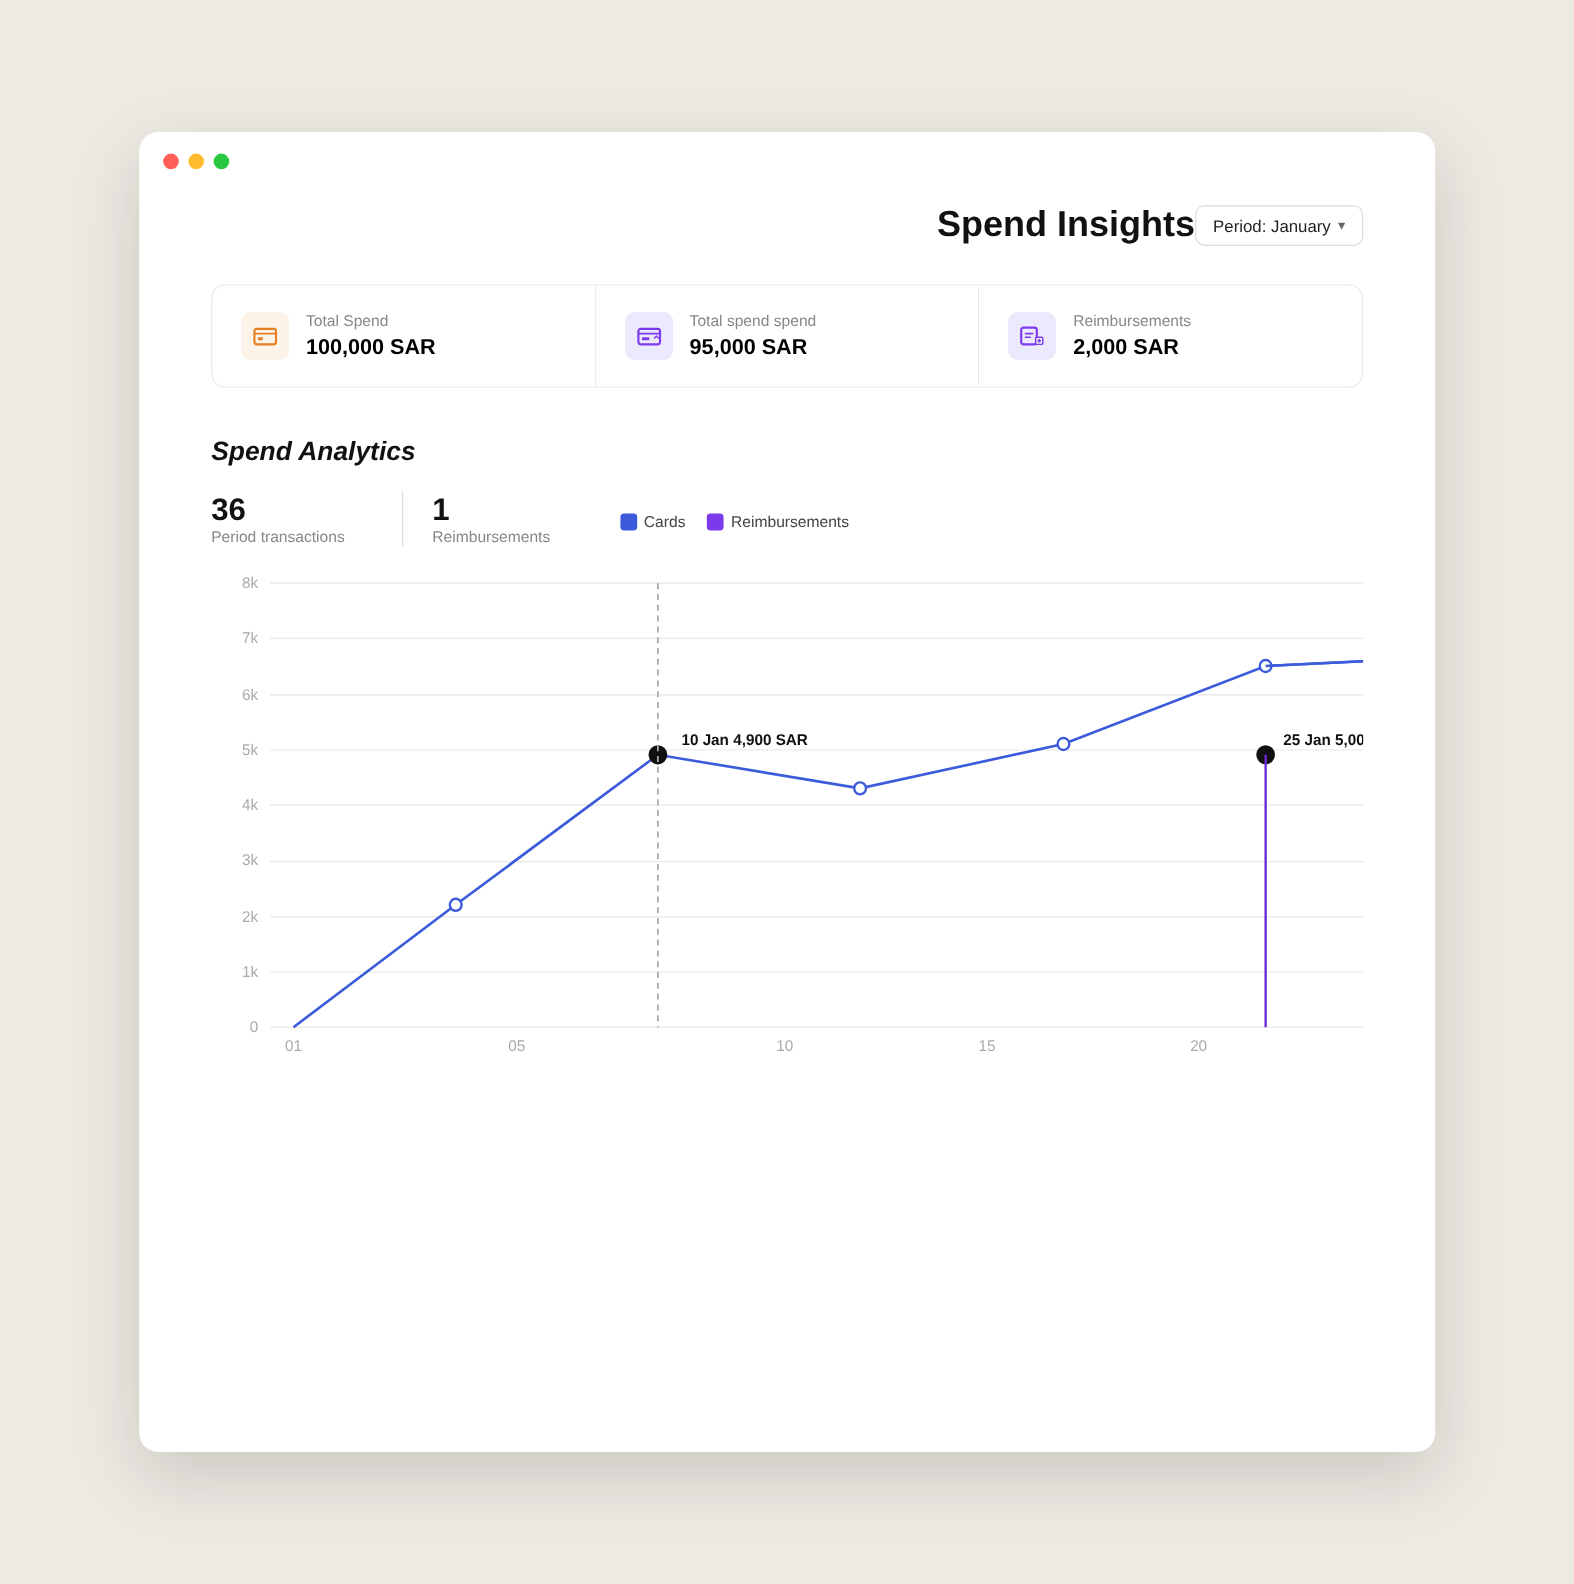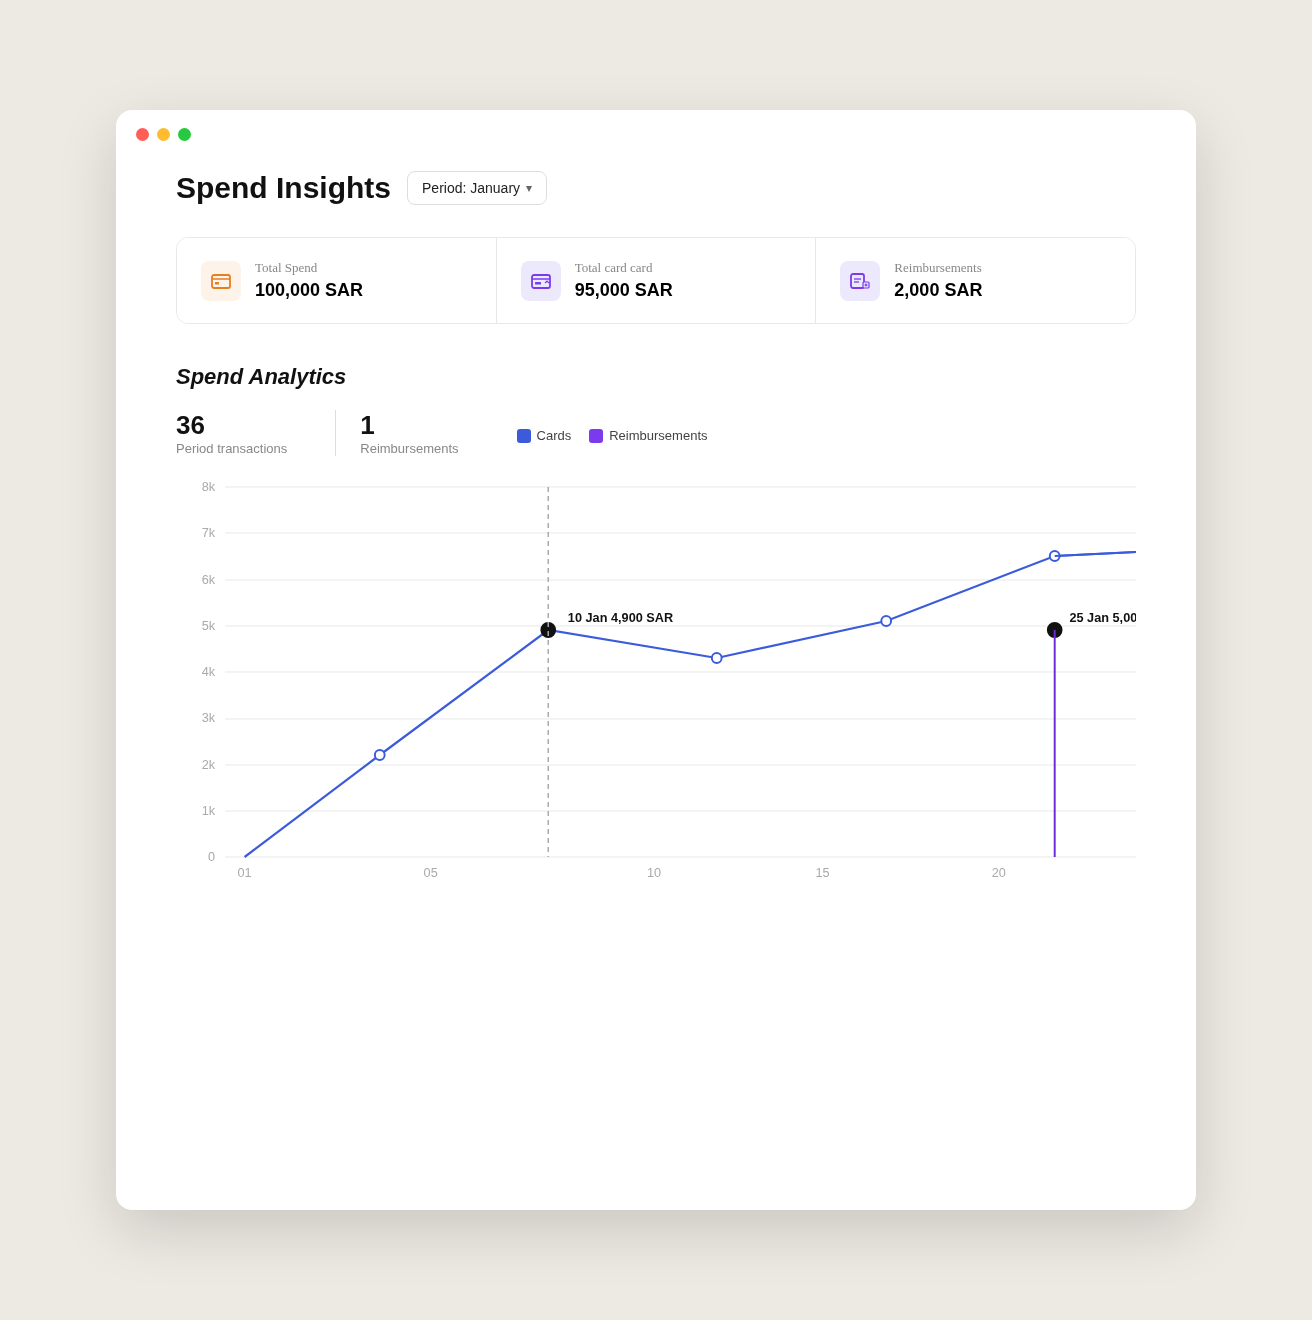--- a/index.html
+++ b/index.html
@@ -34,41 +34,40 @@
     }
     .tl-red { background: #ff5f57; }
     .tl-yellow { background: #febc2e; }
     .tl-green { background: #28c840; }
 
     .content {
       padding: 20px 60px 40px;
     }
     .header-row {
       display: flex;
-      justify-content: flex-start;
+      justify-content: flex-end;
       align-items: center;
       margin-bottom: 32px;
     }
     .page-title {
       font-size: 30px;
       font-weight: 700;
       color: #111;
     }
     .period-dropdown {
       border: 1px solid #ddd;
       border-radius: 8px;
       padding: 8px 14px;
       font-size: 14px;
       color: #222;
       background: #fff;
       display: flex;
       align-items: center;
       gap: 6px;
       cursor: pointer;
-      margin-left: 16px;
     }
     .period-dropdown .chevron {
       font-size: 12px;
       color: #666;
     }
 
     
     .stat-cards {
       display: flex;
       gap: 0;
@@ -96,21 +95,20 @@
       flex-shrink: 0;
     }
     .stat-icon.orange { background: #fef3e8; }
     .stat-icon.purple-light { background: #ede9fd; }
     .stat-icon.purple-mid { background: #ede9fd; }
     .stat-info {}
     .stat-label {
       font-size: 13px;
       color: #888;
       margin-bottom: 4px;
-      font-family: Liberation Serif, serif;
     }
     .stat-value {
       font-size: 18px;
       font-weight: 700;
       color: #000000;
     }
 
     
     .section-title {
       font-size: 22px;
@@ -213,21 +211,21 @@
       <div class="stat-card">
         <div class="stat-icon purple-light">
           <svg width="22" height="22" viewBox="0 0 22 22" fill="none">
             <rect x="2" y="5" width="18" height="13" rx="2" stroke="#7c3aed" stroke-width="1.8" fill="none"></rect>
             <line x1="2" y1="9" x2="20" y2="9" stroke="#7c3aed" stroke-width="1.5"></line>
             <rect x="5" y="12" width="6" height="2.5" rx="0.5" fill="#7c3aed"></rect>
             <path d="M15 13 L17 11 L19 13" stroke="#7c3aed" stroke-width="1.2" fill="none"></path>
           </svg>
         </div>
         <div class="stat-info">
-          <div class="stat-label">Total card card</div>
+          <div class="stat-label">Total spend spend</div>
           <div class="stat-value">95,000 SAR</div>
         </div>
       </div>
 
       <div class="stat-card">
         <div class="stat-icon purple-mid">
           <svg width="22" height="22" viewBox="0 0 22 22" fill="none">
             <rect x="2" y="4" width="13" height="14" rx="2" stroke="#7c3aed" stroke-width="1.8" fill="none"></rect>
             <line x1="5" y1="9" x2="12" y2="9" stroke="#7c3aed" stroke-width="1.3"></line>
             <line x1="5" y1="12" x2="10" y2="12" stroke="#7c3aed" stroke-width="1.3"></line>

